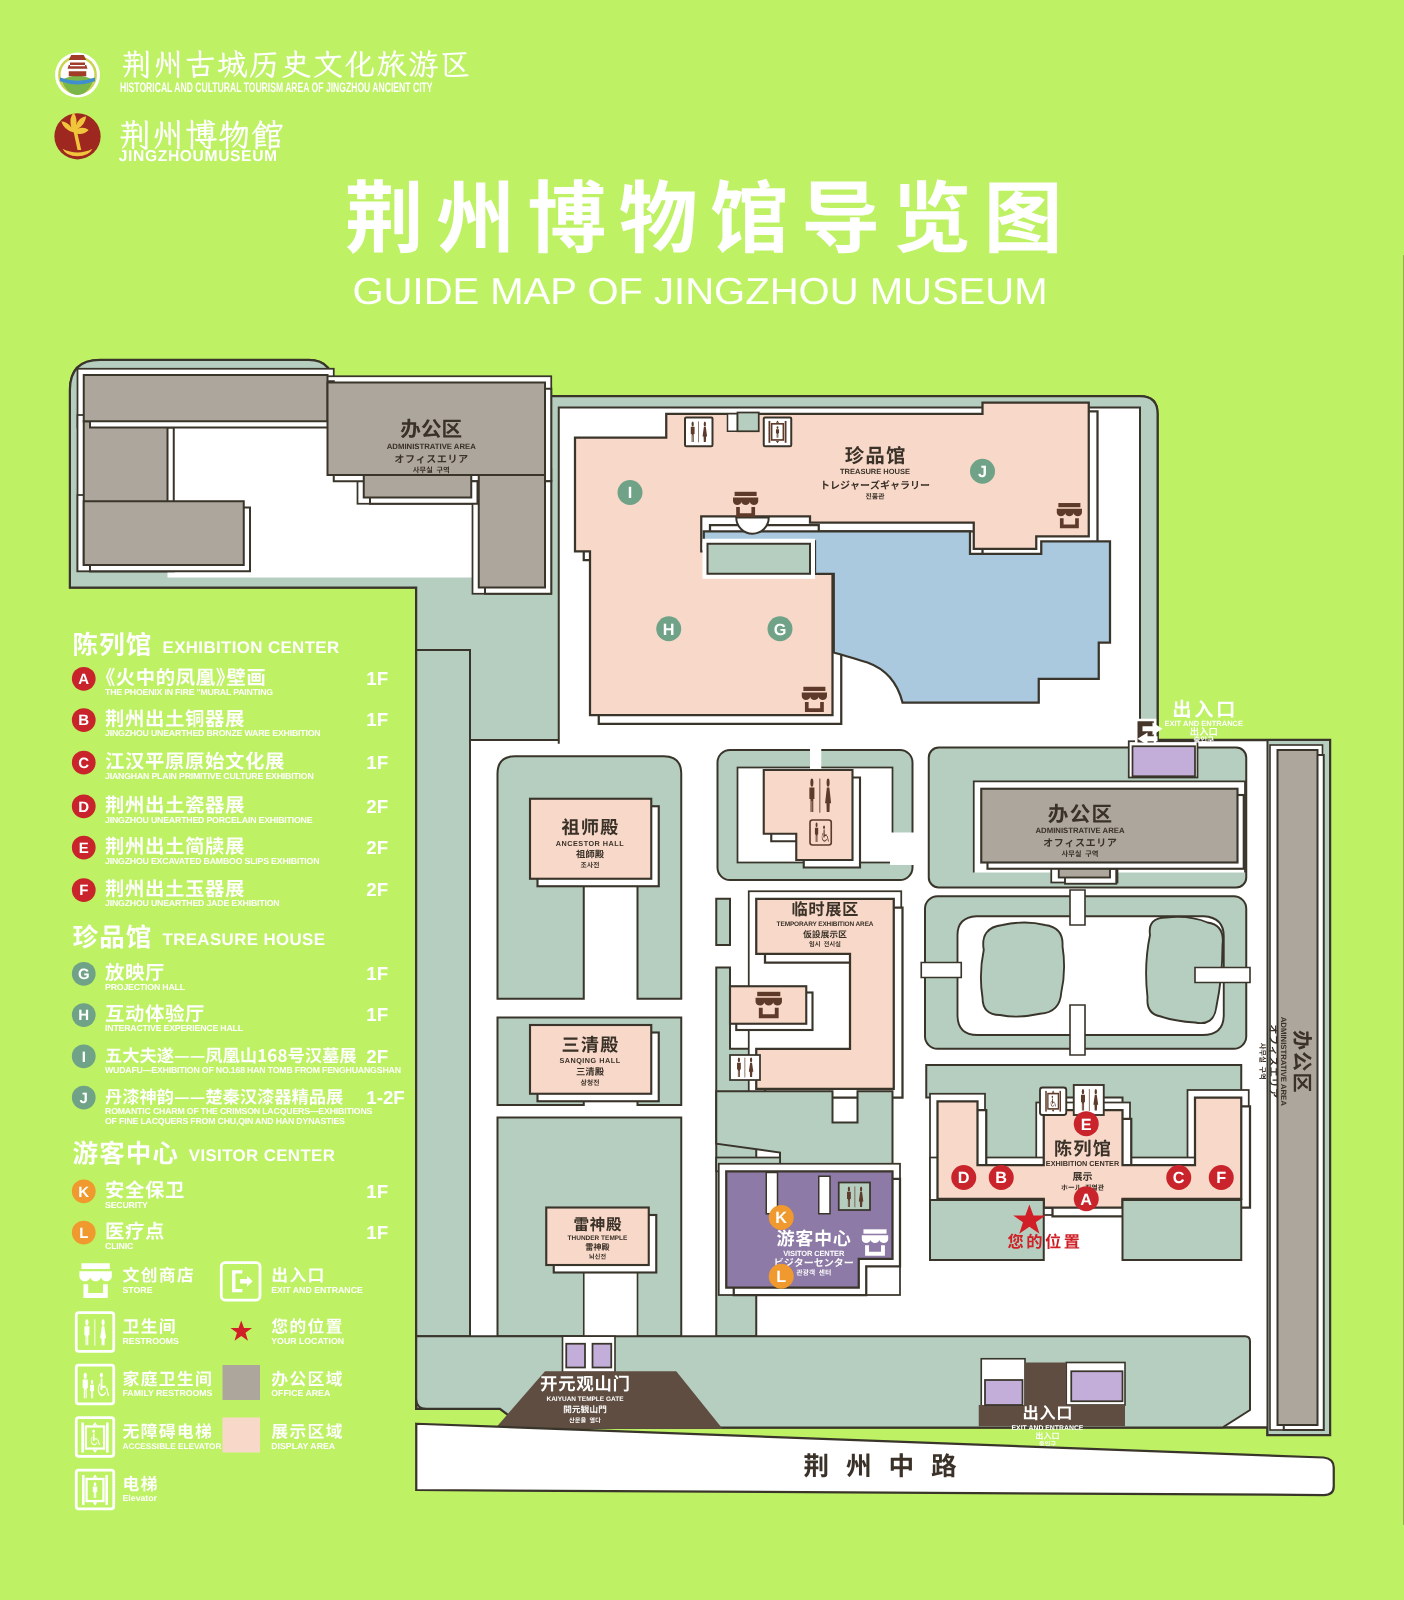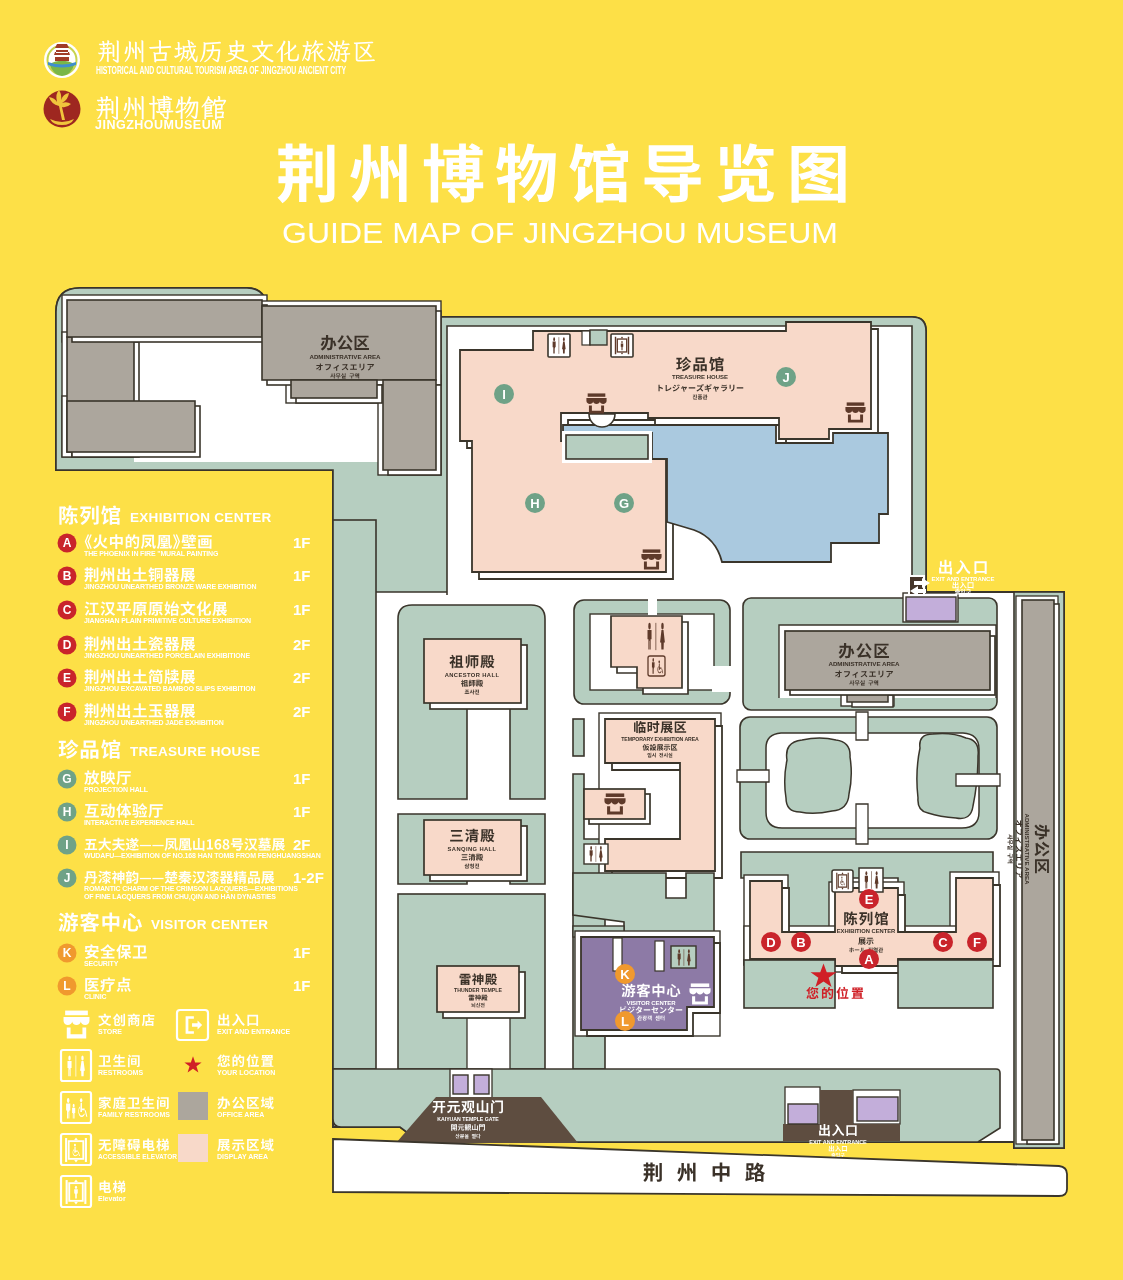--- a/index.html
+++ b/index.html
@@ -1,12 +1,12 @@
 <!DOCTYPE html>
-<html><head><meta charset="utf-8"><style>html,body{margin:0;padding:0;background:#5e4d40;}#page{position:relative;width:1123px;height:1280px;overflow:hidden;background:#fde047;}svg{display:block}</style></head><body>
+<html><head><meta charset="utf-8"><style>html,body{margin:0;padding:0;background:#5e4d40;}#page{position:relative;width:1123px;height:1280px;overflow:hidden;background:#bef264;}svg{display:block}</style></head><body>
 <div id="page">
 <svg width="1123" height="1280" viewBox="0 0 1123 1280">
 <defs>
         <path id="K5316" d="M511 273 510 71Q510 24 526 -2Q543 -29 590 -40Q636 -51 726 -51Q756 -51 787 -49Q818 -47 851 -43Q901 -38 922 -11Q944 16 948 58Q952 99 952 150Q952 171 951 194Q950 218 946 236Q942 255 927 255Q918 255 911 242Q904 229 901 205Q891 135 882 98Q873 62 862 48Q851 35 835 32Q807 28 780 25Q753 22 726 22Q702 22 679 24Q656 26 633 30Q605 35 598 44Q590 53 590 85L591 322Q663 367 727 424Q791 481 846 544Q852 550 852 559Q852 575 840 592Q827 608 814 620Q800 632 793 632Q781 632 778 613Q776 598 772 588Q768 578 764 574Q685 479 592 403L594 741Q594 756 581 764Q568 773 554 776Q539 780 527 782Q515 783 514 783Q498 783 498 772Q498 766 502 760Q509 748 512 738Q514 727 514 718L512 341Q481 318 444 294Q408 271 368 247Q339 229 339 216Q339 204 355 204Q368 204 392 214Q415 223 441 236Q467 249 489 261ZM223 437 218 33Q218 19 217 4Q216 -10 212 -27Q211 -31 211 -38Q211 -58 226 -70Q240 -81 255 -84Q270 -88 273 -88Q299 -88 299 -61L300 537Q328 581 354 627Q379 673 402 719Q409 731 409 740Q409 751 396 762Q382 774 366 783Q350 792 338 792Q321 792 321 776V772Q322 768 322 765Q322 762 322 758Q322 742 305 704Q288 667 258 617Q229 567 192 512Q156 456 117 404Q78 352 43 311Q29 293 29 283Q29 271 41 271Q53 271 75 288Q97 304 124 330Q152 357 181 388Q210 420 223 437Z"></path>
         <path id="K533a" d="M284 55Q293 55 308 62Q468 139 579 289Q672 197 740 117Q755 99 770 99Q781 99 797 114Q813 128 813 143Q813 170 621 350Q675 435 741 586Q743 588 743 594Q743 610 729 622Q715 634 699 642Q683 650 673 650Q657 650 657 625Q657 592 624 518Q593 452 563 402Q503 458 386 556Q375 564 363 564Q350 564 340 555Q331 546 326 536Q322 526 322 523Q322 516 331 507Q438 422 524 341Q450 220 287 93Q269 79 269 67Q269 55 284 55ZM438 -65Q696 -63 908 -44Q936 -42 936 -25Q936 -19 928 -4Q919 11 906 23Q894 35 882 35Q877 35 869 31Q811 4 437 4Q244 4 232 17Q226 24 226 46L231 651L838 679Q872 681 872 700Q872 708 862 720Q851 733 838 744Q824 754 811 754Q804 754 797 750Q778 743 755 741L133 710Q117 710 95 714Q92 715 87 715Q73 715 73 703Q73 699 80 683Q88 667 96 658Q105 650 114 648Q123 647 139 647L157 648L152 40Q152 -9 174 -34Q197 -59 248 -61Q325 -65 438 -65Z"></path>
         <path id="K535a" d="M793 173 954 180Q982 183 982 201Q982 213 972 224Q962 236 950 244Q937 251 927 251Q920 251 913 247Q899 242 870 240L793 237V275Q793 291 778 300Q764 310 748 314Q733 317 725 317Q709 317 709 306Q709 303 712 297Q718 286 720 275Q721 264 721 249V234L373 220H365Q354 220 342 222Q331 223 324 226Q321 227 318 227Q306 227 306 214Q306 210 307 207Q319 170 337 163Q355 156 369 156H387L474 160Q472 157 470 154Q460 140 460 132Q460 122 470 115Q495 99 520 79Q546 59 569 36Q576 29 583 26Q568 25 568 14Q568 3 584 -10Q600 -24 623 -38Q646 -53 670 -66Q695 -79 716 -88Q736 -96 745 -96Q769 -96 782 -74Q796 -53 796 -34Q796 -26 795 -16Q794 -6 794 5ZM590 444V404L466 396L465 437ZM798 455V416L658 407V447ZM590 540V500L464 492L463 532ZM799 552 798 512 658 503V543ZM181 474V120Q181 61 178 26Q176 -9 172 -39Q172 -41 172 -44Q171 -47 171 -49Q171 -68 184 -79Q197 -90 210 -94Q224 -99 227 -99Q252 -99 252 -72L253 478L367 487Q391 490 391 508Q391 522 378 533Q366 544 354 550Q341 557 336 557Q331 557 324 555Q317 553 306 550Q296 548 283 547L253 545L254 769Q254 790 237 801Q220 812 204 815Q188 818 185 818Q169 818 169 806Q169 803 171 799Q178 783 180 768Q181 754 181 734V540L107 535H97Q76 535 53 540Q52 540 51 540Q50 541 48 541Q36 541 36 529Q36 524 37 521Q41 500 64 476Q73 467 93 467Q99 467 108 468Q116 468 125 469ZM797 359V353Q797 337 796 325Q795 313 793 304Q792 300 792 293Q792 277 805 269Q818 261 830 258L841 256Q856 256 860 266Q865 276 865 288L867 549Q867 551 870 557Q874 563 874 572Q874 582 862 596Q849 611 825 611H816L658 602V640L903 654Q929 657 929 673Q929 677 924 688Q918 699 907 709Q896 719 881 719Q878 719 874 719Q870 719 866 716Q858 713 854 712Q849 710 836 709L813 708Q822 713 827 727Q830 737 830 744Q830 756 822 764Q813 771 790 780Q768 790 724 806Q721 807 717 808Q713 809 709 809Q692 809 687 796Q682 782 682 776Q682 767 688 761Q694 755 700 752Q723 744 744 732Q766 721 782 712Q788 708 793 707L658 699V783Q658 798 646 806Q634 815 620 820Q605 824 595 824Q578 824 578 811Q578 809 581 803Q586 793 588 782Q590 771 590 757V696L408 686Q404 686 400 686Q396 685 392 685Q376 685 359 689H353Q341 689 341 680Q341 672 347 659Q353 646 366 636Q379 626 399 626Q402 626 406 626Q409 627 413 627L590 637V599L460 591Q409 610 395 610Q380 610 380 597Q380 592 385 579Q391 564 394 550Q397 536 397 519L399 334Q399 316 398 306Q397 295 395 285Q395 284 394 282Q394 280 394 277Q394 260 406 251Q419 242 432 238Q445 234 448 234Q468 234 468 259L466 340L589 348Q588 339 587 327Q586 315 584 304Q584 302 584 300Q583 298 583 295Q583 276 596 266Q610 255 623 250L636 247Q658 247 658 273V351ZM512 161 721 170 722 -13Q695 -8 670 0Q645 8 616 19Q606 23 597 25Q609 27 618 41Q630 58 630 69Q630 80 611 96Q592 112 568 128Q543 144 522 156Q516 159 512 161Z"></path>
         <path id="K5386" d="M749 -95Q769 -95 786 -79Q803 -63 808 -40Q813 -18 817 -2Q856 163 867 380Q867 382 870 388Q872 393 872 404Q872 417 856 430Q841 443 823 443L603 430Q615 498 617 592Q617 606 602 613Q573 631 553 631Q529 631 529 612Q529 605 532 598Q535 591 535 542Q535 492 524 426L352 419L313 423Q296 423 296 408Q296 396 310 374Q323 352 342 348Q376 348 507 356Q484 268 442 188Q369 51 227 -48Q208 -61 208 -75Q208 -92 232 -92Q252 -92 327 -42Q402 7 472 98Q559 213 591 361L789 371Q781 165 735 -1H732Q730 -1 678 25Q626 51 600 66Q575 82 564 82Q544 82 544 62Q544 45 589 7Q709 -95 749 -95ZM49 -86Q62 -86 90 -54Q118 -22 150 34Q183 89 212 162Q240 236 254 347Q269 458 272 635L871 673Q901 675 901 692Q901 706 888 719Q874 732 858 741Q843 750 837 750Q831 750 812 744Q792 738 775 737L268 705Q211 732 199 732Q182 732 182 718Q182 713 188 696Q193 680 193 633Q193 371 155 226Q117 80 57 -21Q35 -59 35 -70Q35 -86 49 -86Z"></path>
         <path id="K53e4" d="M688 248 670 39 331 29 314 232ZM338 -40 733 -31Q746 -30 757 -26Q768 -23 768 -11Q768 4 744 35L771 255Q771 257 775 262Q779 266 779 275Q779 288 764 304Q750 319 725 319H714L527 310L529 479L919 501Q931 502 940 506Q950 511 950 522Q950 534 938 546Q927 559 912 568Q898 577 888 577Q883 577 876 575Q867 572 857 570Q847 569 838 568L529 550L531 772Q531 791 516 800Q500 808 483 810Q466 813 457 813Q436 813 436 799Q436 793 440 787Q451 767 451 749L452 546L120 527H111Q90 527 67 532Q66 532 65 532Q64 533 61 533Q49 533 49 520Q49 516 50 513Q57 490 72 473Q87 456 115 456Q120 456 127 456Q134 456 142 457L452 475L453 308L307 301Q278 312 260 317Q243 322 232 322Q220 322 220 310Q220 305 222 300Q225 295 228 287Q232 278 234 265Q236 252 237 239L257 19Q258 12 258 4Q258 -3 258 -10Q258 -18 258 -26Q258 -33 256 -40Q255 -44 255 -51Q255 -69 267 -80Q279 -90 292 -96Q306 -101 314 -101Q324 -101 332 -94Q340 -87 340 -72V-67Z"></path>
         <path id="K53f2" d="M283 535 459 545Q459 512 458 474Q457 437 454 405L299 398ZM721 559 703 417 534 409Q536 441 537 478Q538 515 538 549ZM528 340 768 351Q778 352 787 355Q796 358 796 369Q796 375 790 386Q785 396 774 411L801 568Q801 570 806 575Q810 580 810 588Q810 600 792 614Q774 629 754 629H750L538 617Q537 651 536 689Q536 727 536 763Q536 777 528 786Q520 796 497 803Q470 811 457 811Q437 811 437 797Q437 791 444 781Q451 772 454 762Q456 751 456 741L459 614L272 603Q246 611 230 614Q213 617 203 617Q186 617 186 604Q186 596 195 581Q201 570 205 559Q209 548 210 534L227 386Q228 380 228 374Q229 369 229 362Q229 358 228 353Q228 348 228 343V340Q228 324 241 314Q254 305 268 302Q281 298 286 298Q307 298 307 320V323L306 330L448 337Q439 269 429 238Q419 208 419 217L367 248Q325 275 288 284Q250 294 205 294Q176 294 158 290Q140 287 140 263V256Q144 223 170 223Q172 223 176 223Q179 223 182 224Q202 227 220 227Q253 227 281 218Q309 208 343 186L394 153Q363 100 313 62Q263 25 204 0Q145 -24 84 -45Q51 -57 51 -74Q51 -89 74 -89Q83 -89 95 -86Q170 -69 238 -45Q305 -21 361 18Q417 57 455 116Q592 33 696 -14Q799 -60 856 -76Q914 -93 917 -93Q935 -93 948 -80Q962 -67 970 -53Q977 -39 977 -36Q977 -23 955 -19Q826 10 708 64Q590 117 488 177Q498 200 506 224Q513 249 518 277Q524 305 528 340Z"></path>
         <path id="K57ce" d="M180 425V208Q148 194 124 185Q101 176 84 172Q67 169 48 169H40Q27 167 27 156Q27 154 29 147Q42 123 60 104Q78 85 94 85Q105 85 130 98Q155 110 186 129Q216 148 248 170Q281 193 308 214Q335 236 353 253Q371 270 371 282Q371 293 356 293Q347 293 328 283Q305 270 282 258Q260 247 248 241L250 431L346 439Q356 440 364 444Q373 448 373 459Q373 469 361 482Q349 495 335 504Q321 513 312 513Q307 513 305 511Q293 507 284 505Q275 503 265 502L250 501L252 696Q252 714 234 722Q215 731 198 734Q180 738 177 738Q159 738 159 725Q159 718 166 708Q180 688 180 667V495L119 490Q115 490 111 490Q107 489 102 489Q93 489 84 490Q76 492 67 494Q64 495 60 495Q49 495 49 488Q49 480 50 477Q65 436 86 428Q106 421 118 421Q123 421 128 421Q134 421 139 422ZM798 604Q811 604 824 619Q837 634 837 644Q837 655 818 675Q799 695 776 715Q753 735 738 747Q729 754 719 754Q706 754 698 745Q690 736 686 728Q682 719 682 717Q682 707 692 699Q712 684 734 662Q756 641 773 620Q787 604 798 604ZM985 142V148Q985 185 970 185Q954 185 945 144Q937 104 928 66Q920 29 909 -5V-6Q908 -6 907 -5Q876 21 848 72Q820 124 796 183Q852 279 890 403Q891 406 891 413Q891 426 878 438Q866 450 851 458Q836 466 826 466Q816 466 816 453V449Q818 442 818 437Q818 432 818 427Q818 415 809 387Q800 359 788 328Q776 298 766 276Q757 253 757 284Q755 290 735 357Q715 424 698 512L894 525Q906 526 917 530Q928 535 928 546Q928 557 918 568Q909 580 897 587Q885 594 876 594Q868 594 859 591Q850 588 842 587Q833 586 823 585L686 575Q680 620 674 672Q667 724 664 775Q663 795 645 802Q627 810 610 812Q592 814 588 814Q567 814 567 802Q567 795 576 788Q586 779 589 770Q592 760 593 750Q600 670 608 622Q616 573 616 572L451 561Q425 572 408 577Q392 582 383 582Q367 582 367 568Q367 564 368 560Q370 556 371 552Q378 534 381 508Q384 481 384 438Q384 318 368 230Q351 141 323 76Q295 10 258 -40Q244 -59 244 -72Q244 -87 256 -87Q268 -87 292 -66Q316 -44 344 -4Q373 37 399 94Q425 152 438 225Q443 251 446 278Q449 304 451 324L545 331Q542 255 536 207Q530 159 524 140Q519 122 520 122H519Q492 136 468 157Q452 172 440 172Q426 172 426 157Q426 147 438 129Q449 111 466 93Q482 75 500 61Q517 47 529 47Q564 47 581 86Q598 124 606 190Q613 256 616 335L637 337Q646 338 654 342Q662 345 662 356Q662 356 662 356Q667 337 673 317Q692 251 718 184Q690 134 652 87Q615 40 566 -10Q548 -28 548 -40Q548 -53 562 -53Q574 -53 606 -32Q637 -10 677 30Q717 69 748 113L758 92Q769 70 784 42Q800 15 818 -12Q837 -40 858 -60Q879 -81 899 -87Q911 -90 919 -90Q933 -90 944 -82Q956 -75 965 -52Q974 -28 979 18Q984 64 985 142ZM660 365Q658 369 654 374Q646 386 634 396Q621 406 606 406Q600 406 597 404Q585 400 576 398Q567 396 557 395L454 387Q455 400 455 418Q455 435 455 450V497L627 508Q631 486 642 434Q650 402 660 365Z"></path>

